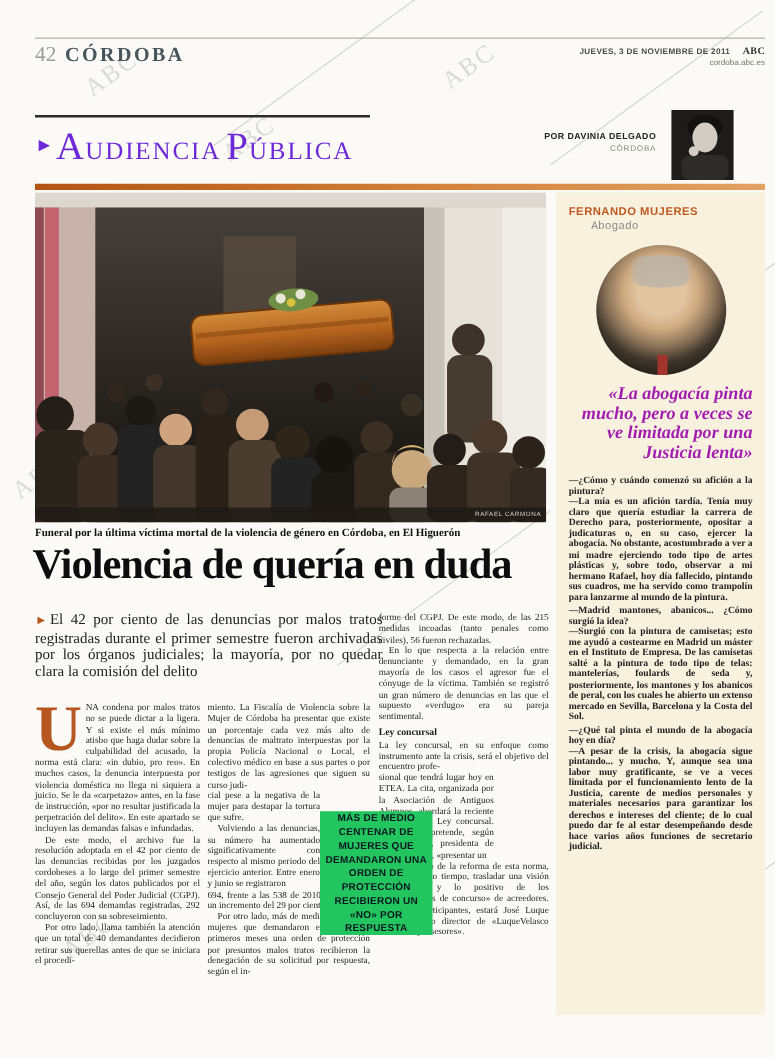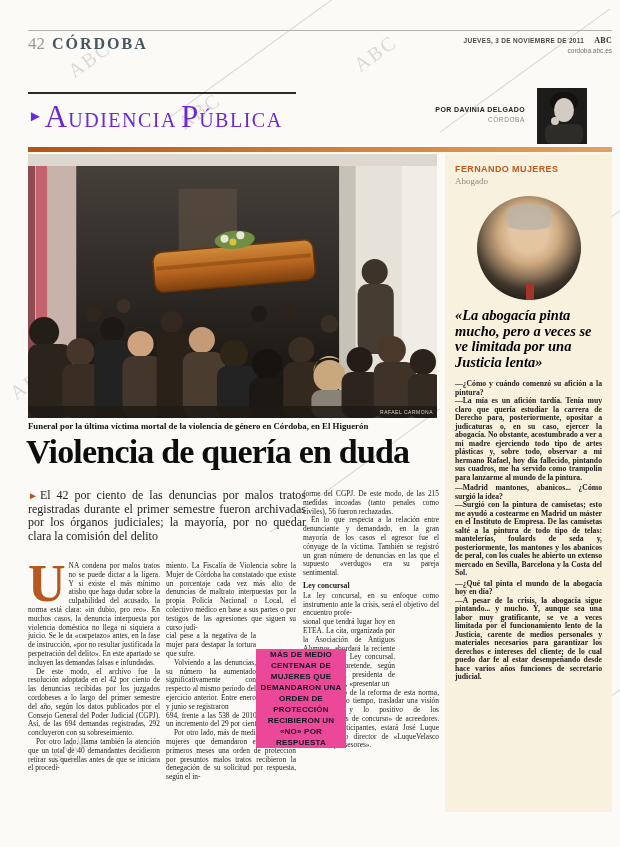--- a/index.html
+++ b/index.html
@@ -48,37 +48,37 @@
   .col p{margin:0;}
   .col p.ind{text-indent:8px;}
   #col1{left:28px;top:562px;width:132px;}
   #col2{left:166px;top:562px;width:130px;}
   #col3{left:303px;top:490px;width:136px;}
   .dropcap{float:left;font-size:52px;line-height:40px;font-weight:bold;color:#b5571f;
            margin:2px 3px 0 0;}
   .narrow-l{width:90px;}
   .narrow-r{width:92px;}
   .subhd{font-weight:bold;font-size:7.8px;margin:4px 0 1px !important;}
-  .pq{position:absolute;left:256px;top:649px;width:90px;background:#ec4899;
+  .pq{position:absolute;left:256px;top:649px;width:90px;background:#22c55e;
       font-family:"Liberation Sans",sans-serif;font-size:8px;font-weight:bold;line-height:11px;
       text-align:center;color:#101722;letter-spacing:.2px;}
   
   .sidebar{position:absolute;left:445px;top:154px;width:167px;height:658px;background:#f8f1de;
            box-sizing:border-box;padding:10px 10px 6px;overflow:hidden;}
   .sb-name{font-family:"Liberation Sans",sans-serif;font-size:9px;font-weight:bold;
            color:#c05a20;letter-spacing:.4px;}
-  .sb-role{font-family:Liberation Serif, serif;font-size:9px;color:#8d8b85;margin-top:2px;}
+  .sb-role{font-family:Liberation Mono, monospace;font-size:9px;color:#8d8b85;margin-top:2px;margin-left:18px;}
   .sb-photo{width:104px;height:104px;border-radius:50%;margin:10px auto 6px;
             background:radial-gradient(circle at 50% 36%,#e3c5a2 0 22%,#cda97f 36%,#8a7258 52%,#40372c 66%,#201c16 82%,#15120d 100%);
             position:relative;overflow:hidden;}
   .sb-photo .hair{position:absolute;left:18px;top:8px;width:68px;height:26px;border-radius:50%;
                   background:radial-gradient(circle,#b9b3a8 0 55%,transparent 70%);opacity:.8;}
   .sb-photo .tie{position:absolute;left:49px;bottom:0;width:8px;height:16px;background:#a3342c;}
-  .sb-quote{font-size:14.5px;line-height:15.5px;font-style:italic;font-weight:bold;color:#000000;
-            margin-top:8px;}
+  .sb-quote{font-size:14.5px;line-height:15.5px;font-style:italic;font-weight:bold;color:#a21caf;
+            margin-top:8px;text-align:right;}
   .sb-intro{font-size:11.5px;line-height:13.5px;color:#3a3a3a;margin-top:11px;}
   .sb-qa{margin-top:10px;font-size:7.7px;line-height:8.5px;text-align:justify;color:#222;}
   .sb-qa .q{font-weight:bold;margin:2px 0 0;}
   .sb-qa .a{margin:0;font-weight:bold;}
 </style>
 </head>
 <body>
 
 <div class="page">
 
@@ -203,21 +203,21 @@
     <span class="arrow">►</span><span>El 42 por ciento de las denuncias por malos tratos registradas durante el primer semestre fueron archivadas por los órganos judiciales; la mayoría, por no quedar clara la comisión del delito</span>
   </div>
 
   <div class="col" id="col1">
     <p><span class="dropcap">U</span><span>NA condena por malos tratos no se puede dictar a la ligera. Y si existe el más mínimo atisbo que haga dudar sobre la culpabilidad del acusado, la norma está clara: «in dubio, pro reo». En muchos casos, la denuncia interpuesta por violencia doméstica no llega ni siquiera a juicio. Se le da «carpetazo» antes, en la fase de instrucción, «por no resultar justificada la perpetración del delito». En este apartado se incluyen las demandas falsas e infundadas.</span></p>
     <p class="ind">De este modo, el archivo fue la resolución adoptada en el 42 por ciento de las denuncias recibidas por los juzgados cordobeses a lo largo del primer semestre del año, según los datos publicados por el Consejo General del Poder Judicial (CGPJ). Así, de las 694 demandas registradas, 292 concluyeron con su sobreseimiento.</p>
     <p class="ind">Por otro lado, llama también la atención que un total de 40 demandantes decidieron retirar sus querellas antes de que se iniciara el procedi-</p>
   </div>
 
   <div class="col" id="col2">
-    <p>miento. La Fiscalía de Violencia sobre la Mujer de Córdoba ha constatado que existe un porcentaje cada vez más alto de denuncias de maltrato interpuestas por la propia Policía Nacional o Local, el colectivo médico en base a sus partes o por testigos de las agresiones que siguen su curso judi-</p>
+    <p>miento. La Fiscalía de Violencia sobre la Mujer de Córdoba ha presentar que existe un porcentaje cada vez más alto de denuncias de maltrato interpuestas por la propia Policía Nacional o Local, el colectivo médico en base a sus partes o por testigos de las agresiones que siguen su curso judi-</p>
     <div class="narrow-l">
       <p>cial pese a la negativa de la mujer para destapar la tortura que sufre.</p>
       <p class="ind">Volviendo a las denuncias, su número ha aumentado significativamente con respecto al mismo periodo del ejercicio anterior. Entre enero y junio se registraron</p>
     </div>
     <p>694, frente a las 538 de 2010. Eso supone un incremento del 29 por ciento.</p>
     <p class="ind">Por otro lado, más de medio centenar de mujeres que demandaron en estos seis primeros meses una orden de protección por presuntos malos tratos recibieron la denegación de su solicitud por respuesta, según el in-</p>
   </div>
 
   <div class="col" id="col3">
     <p>forme del CGPJ. De este modo, de las 215 medidas incoadas (tanto penales como civiles), 56 fueron rechazadas.</p>

